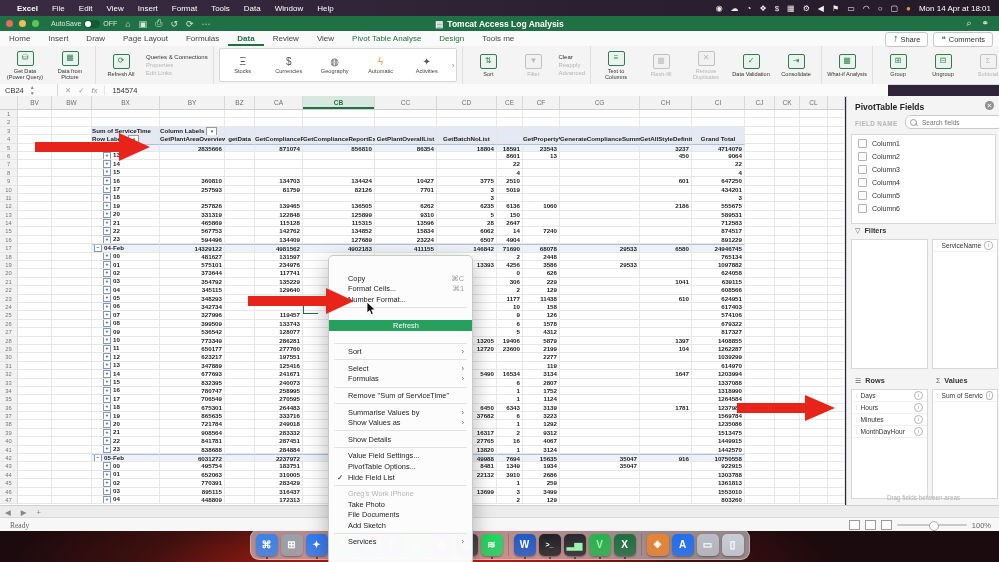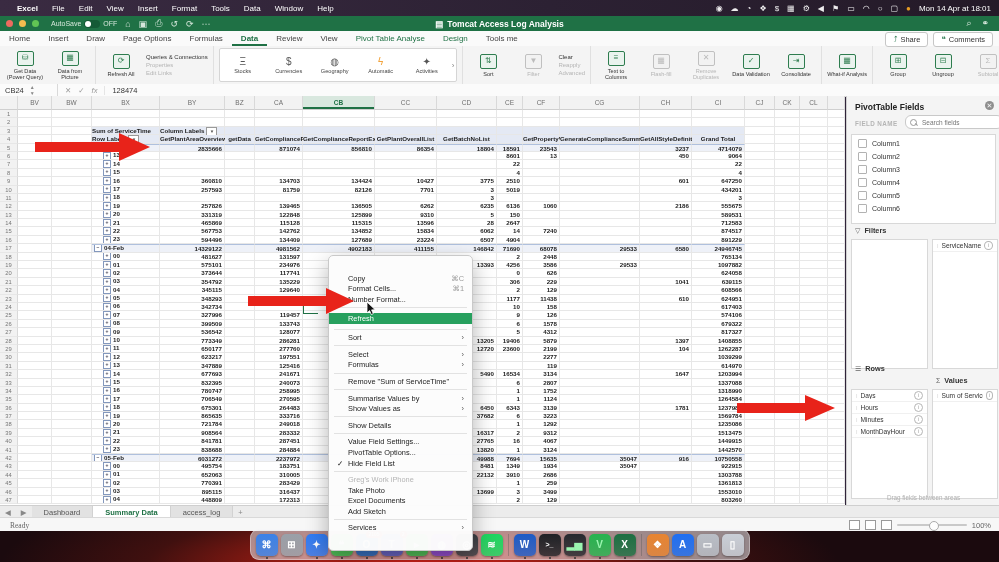--- a/index.html
+++ b/index.html
@@ -42,21 +42,21 @@
   .rstack .srow{font-size:6px;color:#333;white-space:nowrap;}
   .rstack .srow.dis{color:#b5b5b5;}
   .gallery{display:flex;border:1px solid #d5d5d5;background:#fff;border-radius:2px;padding:1px 2px;gap:4px;align-items:center;height:30px;}
   .gitem{display:flex;flex-direction:column;align-items:center;width:42px;}
   .gitem .gic{font-size:10px;line-height:12px;color:#555;}
   .gitem .glb{font-size:5.6px;color:#444;}
   #shrbar{position:absolute;right:6px;top:32px;display:flex;gap:5px;}
   .pillbtn{border:1px solid #c6c6c6;background:#fff;border-radius:3px;font-size:7.5px;color:#333;padding:2px 7px;display:flex;gap:3px;align-items:center;}
   .pillbtn .gi{color:#1f7145;font-size:8px;}
   
-  #fbar{left:0;top:84px;width:999px;height:12px;background:#fbfbfb;border-bottom:1px solid #d9d9d9;display:flex;align-items:center;font-size:7.5px;color:#333;}
+  #fbar{left:0;top:84px;width:888px;height:12px;background:#fbfbfb;border-bottom:1px solid #d9d9d9;display:flex;align-items:center;font-size:7.5px;color:#333;}
   #namebox{width:52px;height:100%;border-right:1px solid #d9d9d9;display:flex;align-items:center;padding-left:5px;gap:6px;}
   #fx{display:flex;gap:7px;padding:0 7px;color:#9a9a9a;border-right:1px solid #e5e5e5;align-items:center;}
   #fval{padding-left:7px;}
   
   #colhdr,#grid{left:0;background:#fff;}
   #colhdr{top:96px;width:845px;height:14px;display:grid;}
   #colhdr .ch{background:#f2f2f2;border-right:1px solid #d9d9d9;border-bottom:1px solid #cfcfcf;color:#6e6e6e;font-size:6.5px;text-align:center;line-height:14px;overflow:hidden;}
   #colhdr .ch.sel{background:#d9e8df;color:#1f7145;font-weight:bold;box-shadow:inset 0 -2px 0 #1f7145;}
   #grid{top:110px;width:845px;height:395px;display:grid;grid-auto-rows:8.4px;overflow:hidden;}
   .c{border-right:1px solid #e7e7e7;border-bottom:1px solid #e7e7e7;font-size:6.2px;line-height:8.4px;white-space:nowrap;overflow:hidden;color:#1c1c1c;}
@@ -81,21 +81,21 @@
   .vico{width:9px;height:8px;border:1px solid #9a9a9a;background:#fff;}
   #zslider{width:70px;height:2px;background:#c9c9c9;border-radius:1px;position:relative;}
   #zslider:before{content:"";position:absolute;left:32px;top:-3px;width:8px;height:8px;border-radius:50%;background:#fdfdfd;border:1px solid #aaa;}
   
   #cmenu{left:328px;top:255px;width:143px;background:rgba(252,252,252,.98);border:1px solid #c9c9c9;border-radius:5px;
          box-shadow:0 8px 22px rgba(0,0,0,.3);z-index:6;padding:17px 0;}
   .cmi{height:10.6px;display:flex;align-items:center;padding:0 8px;font-size:7.4px;color:#222;gap:4px;}
   .cmi .lb{flex:1;white-space:nowrap;overflow:hidden;}
   .cmi .sc{color:#9b9b9b;}
   .cmi .sub{color:#555;}
-  .cmi.hl{background:#27a05e;color:#fff;margin:5px 0;}
+  .cmi.hl{background:#27a05e;color:#fff;margin:12px 0;text-align:center;}
   .cmi.dis{color:#b4b4b4;}
   .cmi .chk{width:7px;display:inline-block;}
   .csep{height:1px;background:#e2e2e2;margin:2.5px 5px;}
   
   #panel{left:846px;top:96px;width:153px;height:409px;background:#f4f4f4;border-left:1px solid #cfcfcf;z-index:2;}
   #ptitle{position:absolute;left:8px;top:6px;font-size:8.5px;font-weight:bold;color:#222;}
   #pclose{position:absolute;right:6px;top:5px;width:9px;height:9px;border-radius:50%;background:#8e8e8e;color:#f4f4f4;font-size:7px;line-height:9px;text-align:center;}
   #fieldname{position:absolute;left:8px;top:24px;font-size:6.3px;letter-spacing:.4px;color:#b5b5b5;font-weight:bold;}
   #psearch{position:absolute;left:58px;top:19px;width:88px;height:12px;background:#fff;border:1px solid #c9c9c9;border-radius:6px;display:flex;align-items:center;gap:3px;padding:0 4px;}
   #psearch input{border:none;outline:none;width:70px;font-size:6.5px;color:#555;background:transparent;font-family:"Liberation Sans",sans-serif;}
@@ -185,21 +185,21 @@
   <span id="tb-right">
     <span>⌕</span>
     <span>⚭</span>
   </span>
 </div>
 
 <div id="rtabs" class="abs">
     <span class="t">Home</span>
     <span class="t">Insert</span>
     <span class="t">Draw</span>
-    <span class="t">Page Options</span>
+    <span class="t">Page Layout</span>
     <span class="t">Formulas</span>
     <span class="t active">Data</span>
     <span class="t">Review</span>
     <span class="t">View</span>
     <span class="t green">Pivot Table Analyse</span>
     <span class="t green">Design</span>
     <span class="t">Tools me</span>
   </div>
 
 <div id="ribbon" class="abs">
@@ -321,21 +321,21 @@
 <div id="fbar" class="abs">
   <span id="namebox">
     <span>CB24</span>
     <span style="font-size:5px;color:#888;">▲<br>▼</span>
   </span>
   <span id="fx">
     <span>✕</span>
     <span>✓</span>
     <span style="font-style:italic">fx</span>
   </span>
-  <span id="fval">128474</span>
+  <span id="fval">154574</span>
 </div>
 
 <div id="colhdr" class="abs" style="grid-template-columns: 18px 34px 40px 68px 65px 30px 48px 72px 62px 60px 26px 37px 80px 52px 53px 30px 25px 28px 17px;">
     <div class="ch"></div>
     <div class="ch">BV</div>
     <div class="ch">BW</div>
     <div class="ch">BX</div>
     <div class="ch">BY</div>
     <div class="ch">BZ</div>
     <div class="ch">CA</div>
@@ -1374,25 +1374,20 @@
     <div class="c"></div>
     <div class="c"></div>
     <div class="c"></div>
     <div class="c"></div>
   </div>
 <div id="selfrag" class="abs"></div>
 
 <div id="tabbar" class="abs">
   <span class="nav">◀</span>
   <span class="nav">▶</span>
-  <span id="sheettabs" style="display:flex">
-      <span class="stab">Dashboard</span>
-      <span class="stab active">Summary Data</span>
-      <span class="stab">access_log</span>
-    </span>
   <span class="nav">+</span>
 </div>
 
 <div id="status" class="abs">
   <span id="ready">Ready</span>
   <span id="zoomctl">
     <span class="vico"></span>
     <span class="vico"></span>
     <span class="vico"></span>
     <span id="zslider"></span>
@@ -1444,21 +1439,21 @@
         <span class="aic">❘❘❘</span>
         <span style="font-weight: bold;">Columns</span>
       </div>
       <div class="abox" style="left: 85px; top: 143px; width: 64px; height: 128px;">
         <div class="chip">
           <span class="dots">⁞</span>
           <span style="overflow: hidden; white-space: nowrap; max-width: 44px;">ServiceName</span>
           <span class="inf">i</span>
         </div>
       </div>
-      <div class="ahdr" style="left: 8px; top: 268px;">
+      <div class="ahdr" style="left: 8px; top: 280px;">
         <span class="aic">☰</span>
         <span style="font-weight: bold;">Rows</span>
       </div>
       <div class="abox" style="left: 4px; top: 293px; width: 75px; height: 108px;">
         <div class="chip">
           <span class="dots">⁞</span>
           <span style="overflow: hidden; white-space: nowrap; max-width: 55px;">Days</span>
           <span class="inf">i</span>
         </div>
         <div class="chip">
@@ -1567,21 +1562,21 @@
     <div class="cmi dis">
       <span class="chk"></span>
       <span class="lb">Greg's Work iPhone</span>
     </div>
     <div class="cmi">
       <span class="chk"></span>
       <span class="lb">Take Photo</span>
     </div>
     <div class="cmi">
       <span class="chk"></span>
-      <span class="lb">Excel Documents</span>
+      <span class="lb">File Documents</span>
     </div>
     <div class="cmi">
       <span class="chk"></span>
       <span class="lb">Add Sketch</span>
     </div>
     <div class="csep"></div>
     <div class="cmi">
       <span class="chk"></span>
       <span class="lb">Services</span>
       <span class="sub">›</span>

